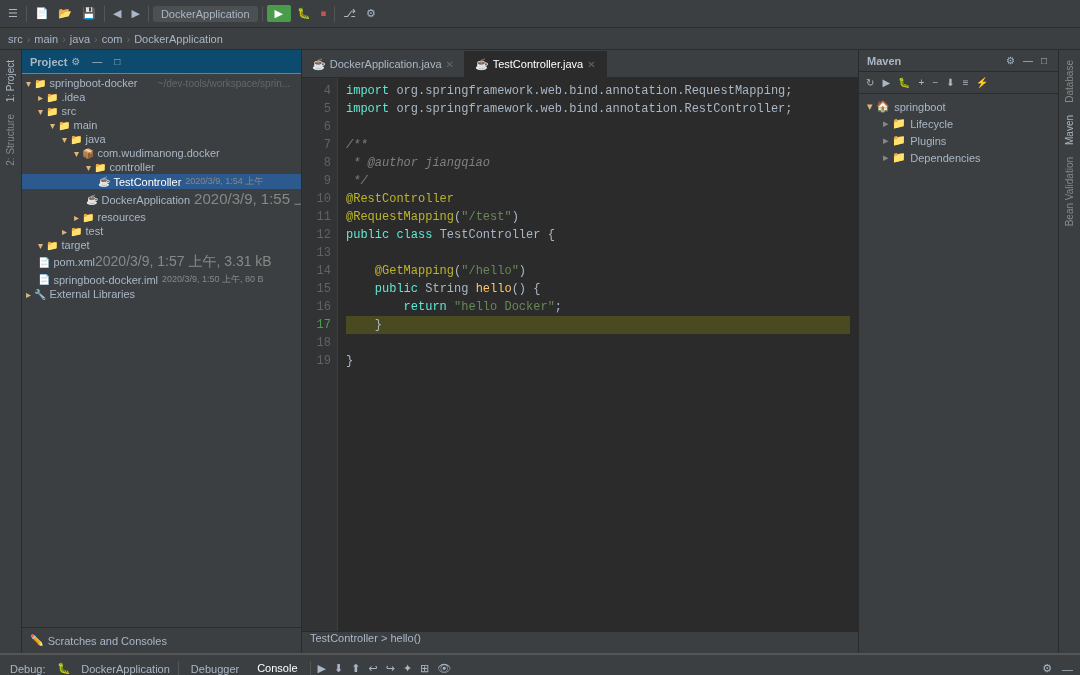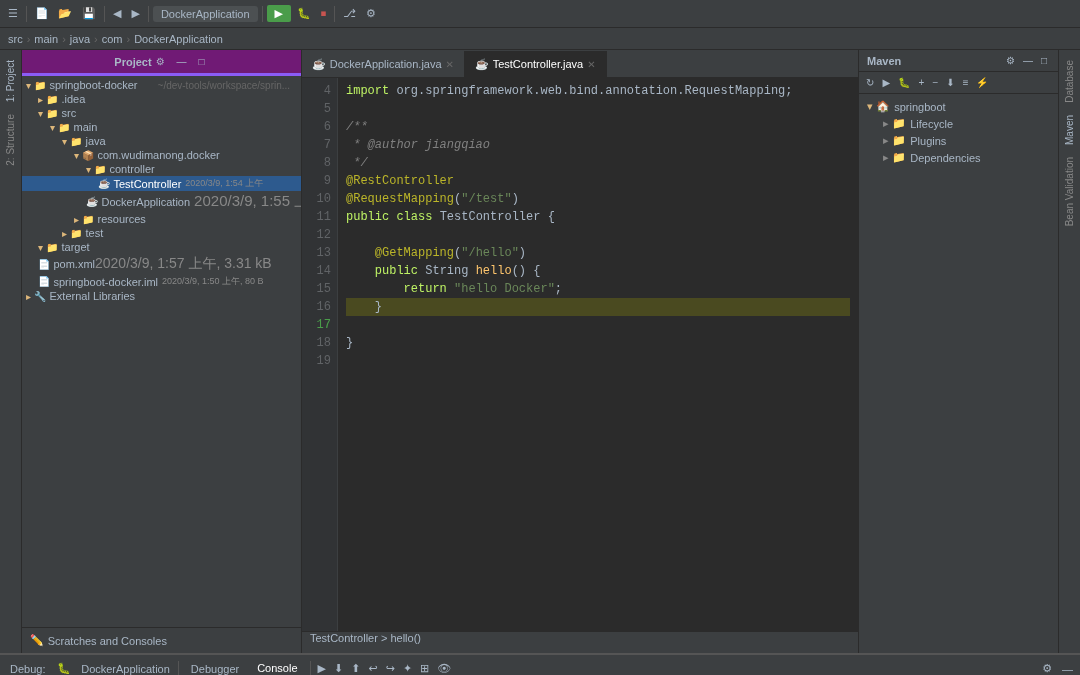--- a/index.html
+++ b/index.html
@@ -47,25 +47,25 @@
       border-right: 1px solid #2b2b2b;
       display: flex;
       flex-direction: column;
       position: relative;
     }
 
     #project-header {
       display: flex;
       align-items: center;
       padding: 4px 8px;
-      background: #701a75;
-      border-bottom: 3px solid #8b5cf6;
+      background: #0c4a6e;
+      border-bottom: 1px solid #8b5cf6;
       font-size: 11px;
       font-weight: bold;
-      justify-content: center;
+      justify-content: flex-start;
     }
 
     #file-tree {
       flex: 1;
       overflow-y: auto;
       padding: 2px 0;
       font-size: 11px;
     }
 
     .tree-item {
@@ -149,21 +149,21 @@
 
     #code-area {
       flex: 1;
       padding: 4px 8px;
       line-height: 18px;
       overflow: auto;
       background: #2b2b2b;
     }
 
     .code-line { white-space: pre; min-height: 18px; }
-    .kw { color: #bef264; }
+    .kw { color: #5eead4; }
     .str { color: #6a8759; }
     .comment { color: #808080; font-style: italic; }
     .annotation { color: #bbb529; }
     .fn { color: #ffc66d; }
     .cls { color: #a9b7c6; }
     .hl-brace { background: #4a4a20; }
 
     
     #editor-breadcrumb {
       height: 22px;
@@ -456,20 +456,21 @@
         <div>13</div>
         <div>14</div>
         <div>15</div>
         <div>16</div>
         <div style="color:#4a9c4a;">17</div>
         <div>18</div>
         <div>19</div>
       </div>
       <div id="code-area">
         <div class="code-line"><span class="kw">import</span> org.springframework.web.bind.annotation.<span class="cls">RequestMapping</span>;</div>
+        <div class="code-line"><span class="kw">import</span> org.springframework.web.bind.annotation.<span class="cls">RestController</span>;</div>
         <div class="code-line"></div>
         <div class="code-line"><span class="comment">/**</span></div>
         <div class="code-line"><span class="comment"> * @author jiangqiao</span></div>
         <div class="code-line"><span class="comment"> */</span></div>
         <div class="code-line"><span class="annotation">@RestController</span></div>
         <div class="code-line"><span class="annotation">@RequestMapping</span>(<span class="str">"/test"</span>)</div>
         <div class="code-line"><span class="kw">public class</span> <span class="cls">TestController</span> {</div>
         <div class="code-line"></div>
         <div class="code-line">    <span class="annotation">@GetMapping</span>(<span class="str">"/hello"</span>)</div>
         <div class="code-line">    <span class="kw">public</span> <span class="cls">String</span> <span class="fn">hello</span>() {</div>

